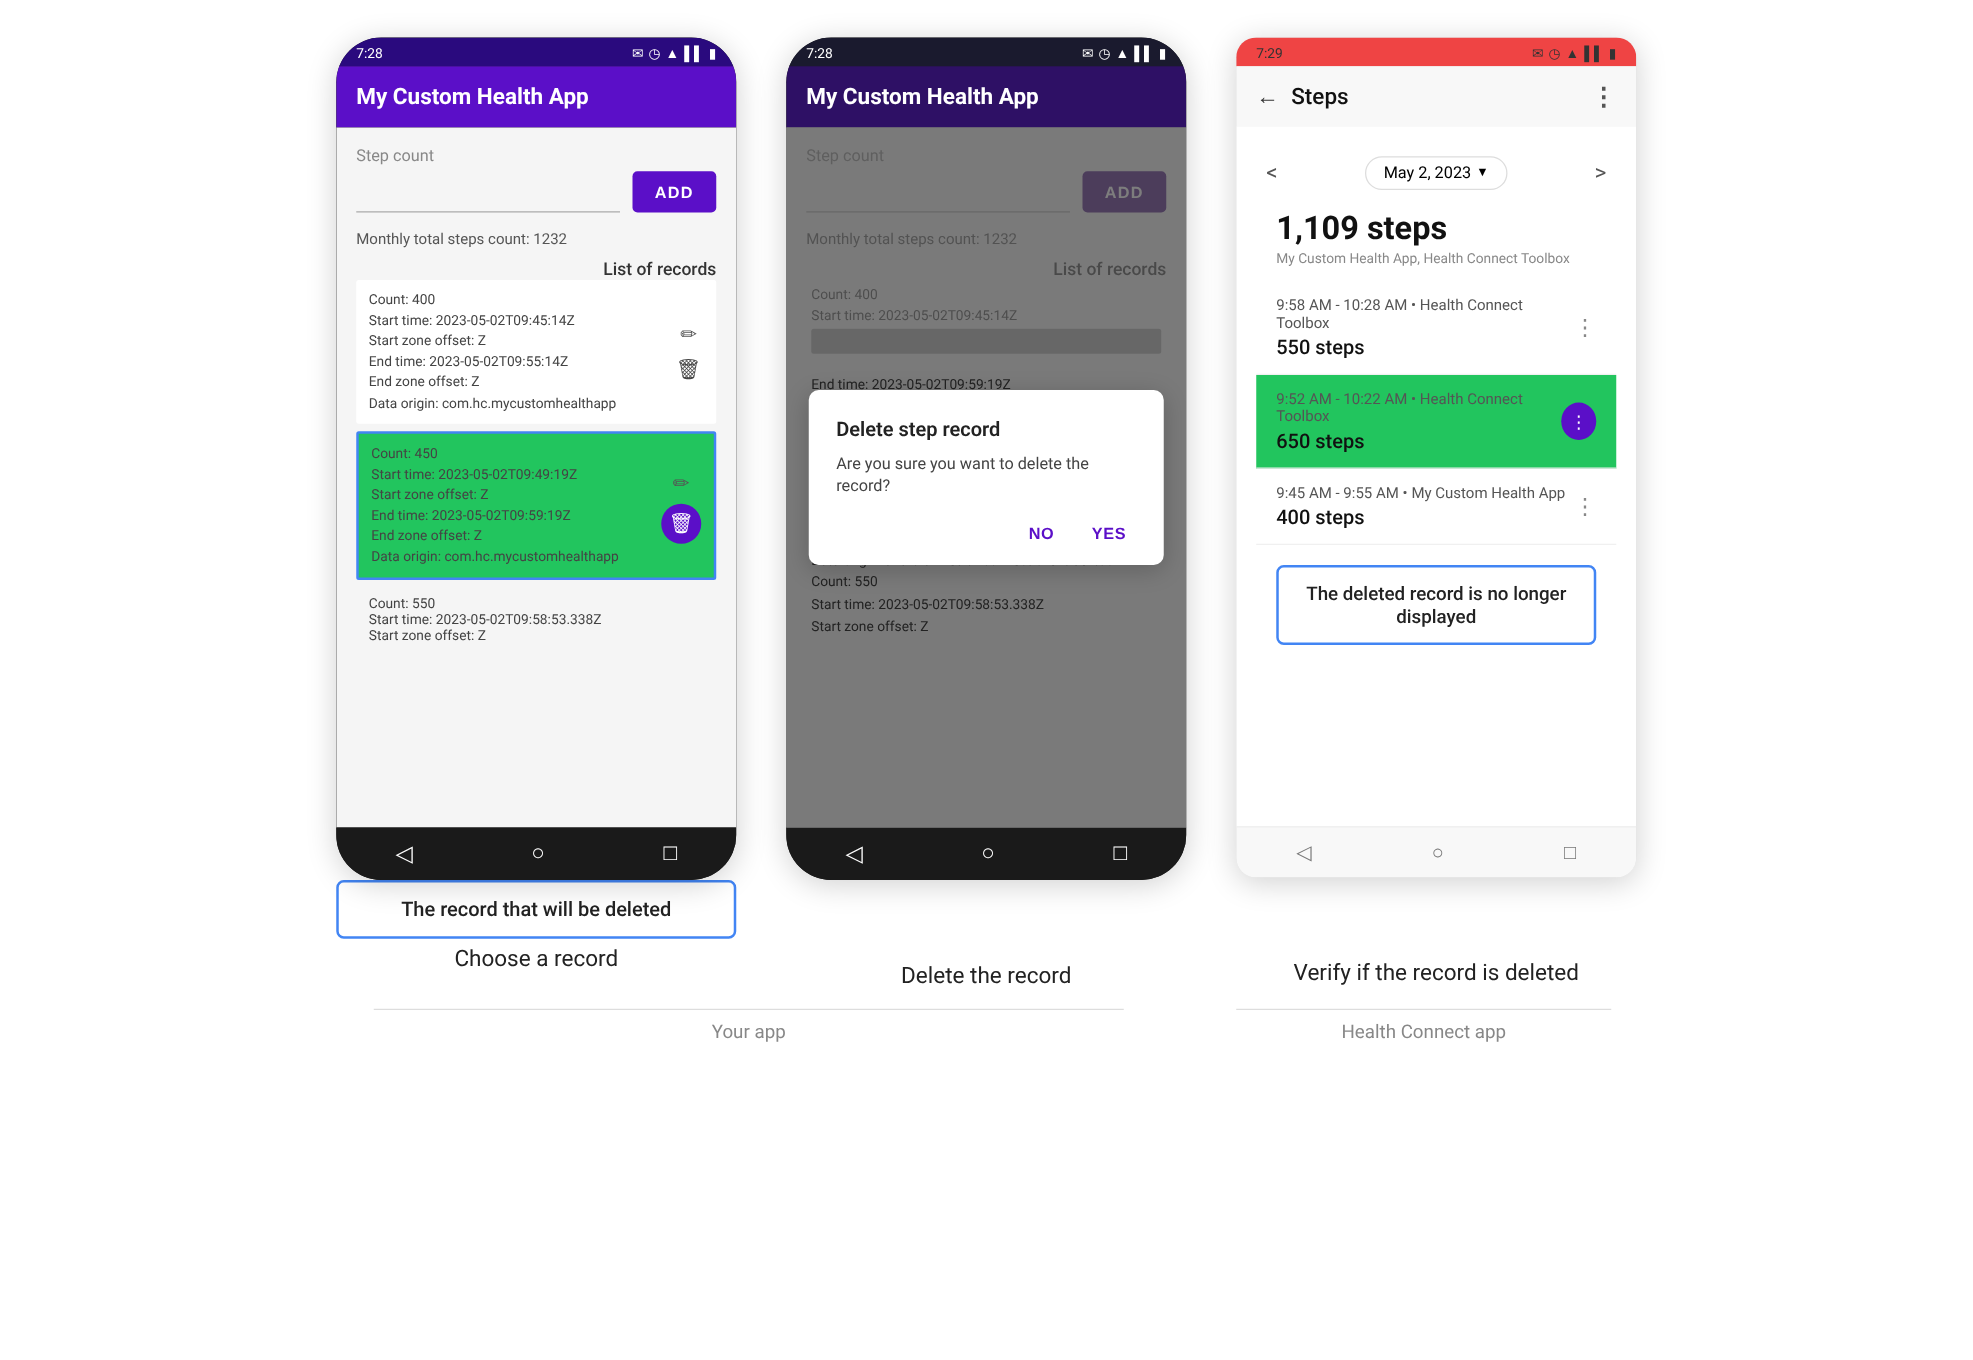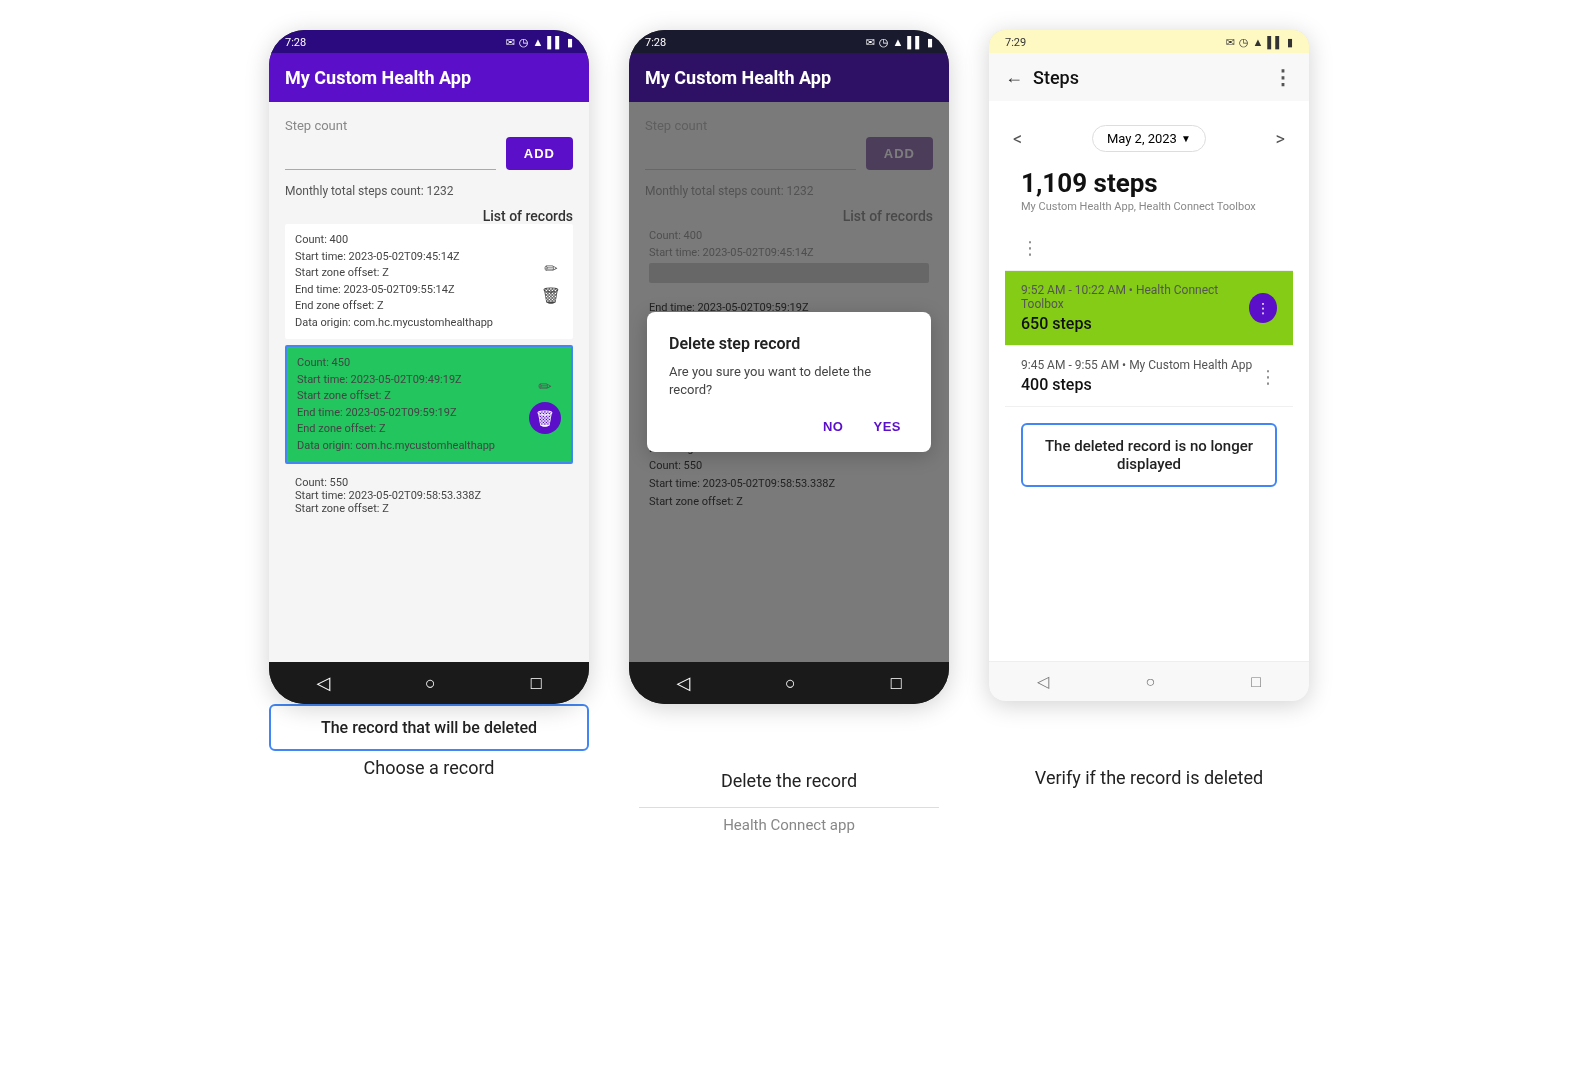--- a/index.html
+++ b/index.html
@@ -38,21 +38,21 @@
       background: #2a0a7e;
       display: flex;
       justify-content: space-between;
       align-items: center;
       padding: 6px 16px 4px;
       color: #fff;
       font-size: 11px;
       height: 23px;
     }
     .status-bar.dark { background: #1a1a2e; }
-    .status-bar.light { background: #fef9c3; color: #333; }
+    .status-bar.light { background: #ef4444; color: #333; }
 
     .status-icons {
       display: flex;
       gap: 4px;
       align-items: center;
     }
 
     
     .app-bar {
       background: #5b0fc8;
@@ -537,24 +537,32 @@
             <span>May 2, 2023</span>
             <span style="font-size:10px;">▼</span>
           </div>
           <span style="font-size:18px;color:#555;padding:0 8px;">&gt;</span>
         </div>
 
         <div class="total-steps">1,109 steps</div>
         <div class="steps-sources">My Custom Health App, Health Connect Toolbox</div>
 
         <div class="steps-entry">
+          <div class="steps-entry-info">
+            <div class="steps-entry-time">
+              <span>9:58 AM - 10:28 AM</span>
+              <span> • </span>
+              <span>Health Connect Toolbox</span>
+            </div>
+            <div class="steps-entry-count">550 steps</div>
+          </div>
           <span class="three-dot">⋮</span>
         </div>
 
-        <div class="steps-entry" style="background:#84cc16;">
+        <div class="steps-entry" style="background:#22c55e;">
           <div class="steps-entry-info">
             <div class="steps-entry-time">
               <span>9:52 AM - 10:22 AM</span>
               <span> • </span>
               <span>Health Connect Toolbox</span>
             </div>
             <div class="steps-entry-count">650 steps</div>
           </div>
           <span class="three-dot highlighted">⋮</span>
         </div>
@@ -585,18 +593,22 @@
 
     <div style="height:60px;"></div>
 
     <div class="step-label" style="text-align:center;max-width:240px;">Verify if the record is deleted</div>
   </div>
 
 </div>
 
 <div style="display:flex;width:100%;justify-content:center;margin-top:16px;gap:0;">
 
+  <div style="display:flex;flex-direction:column;align-items:center;width:700px;">
+    <div style="width:600px;height:1px;background:#ddd;"></div>
+    <div class="bottom-section-label">Your app</div>
+  </div>
 
   <div style="display:flex;flex-direction:column;align-items:center;width:380px;">
     <div style="width:300px;height:1px;background:#ddd;"></div>
     <div class="bottom-section-label">Health Connect app</div>
   </div>
 </div>
 
 </body></html>

